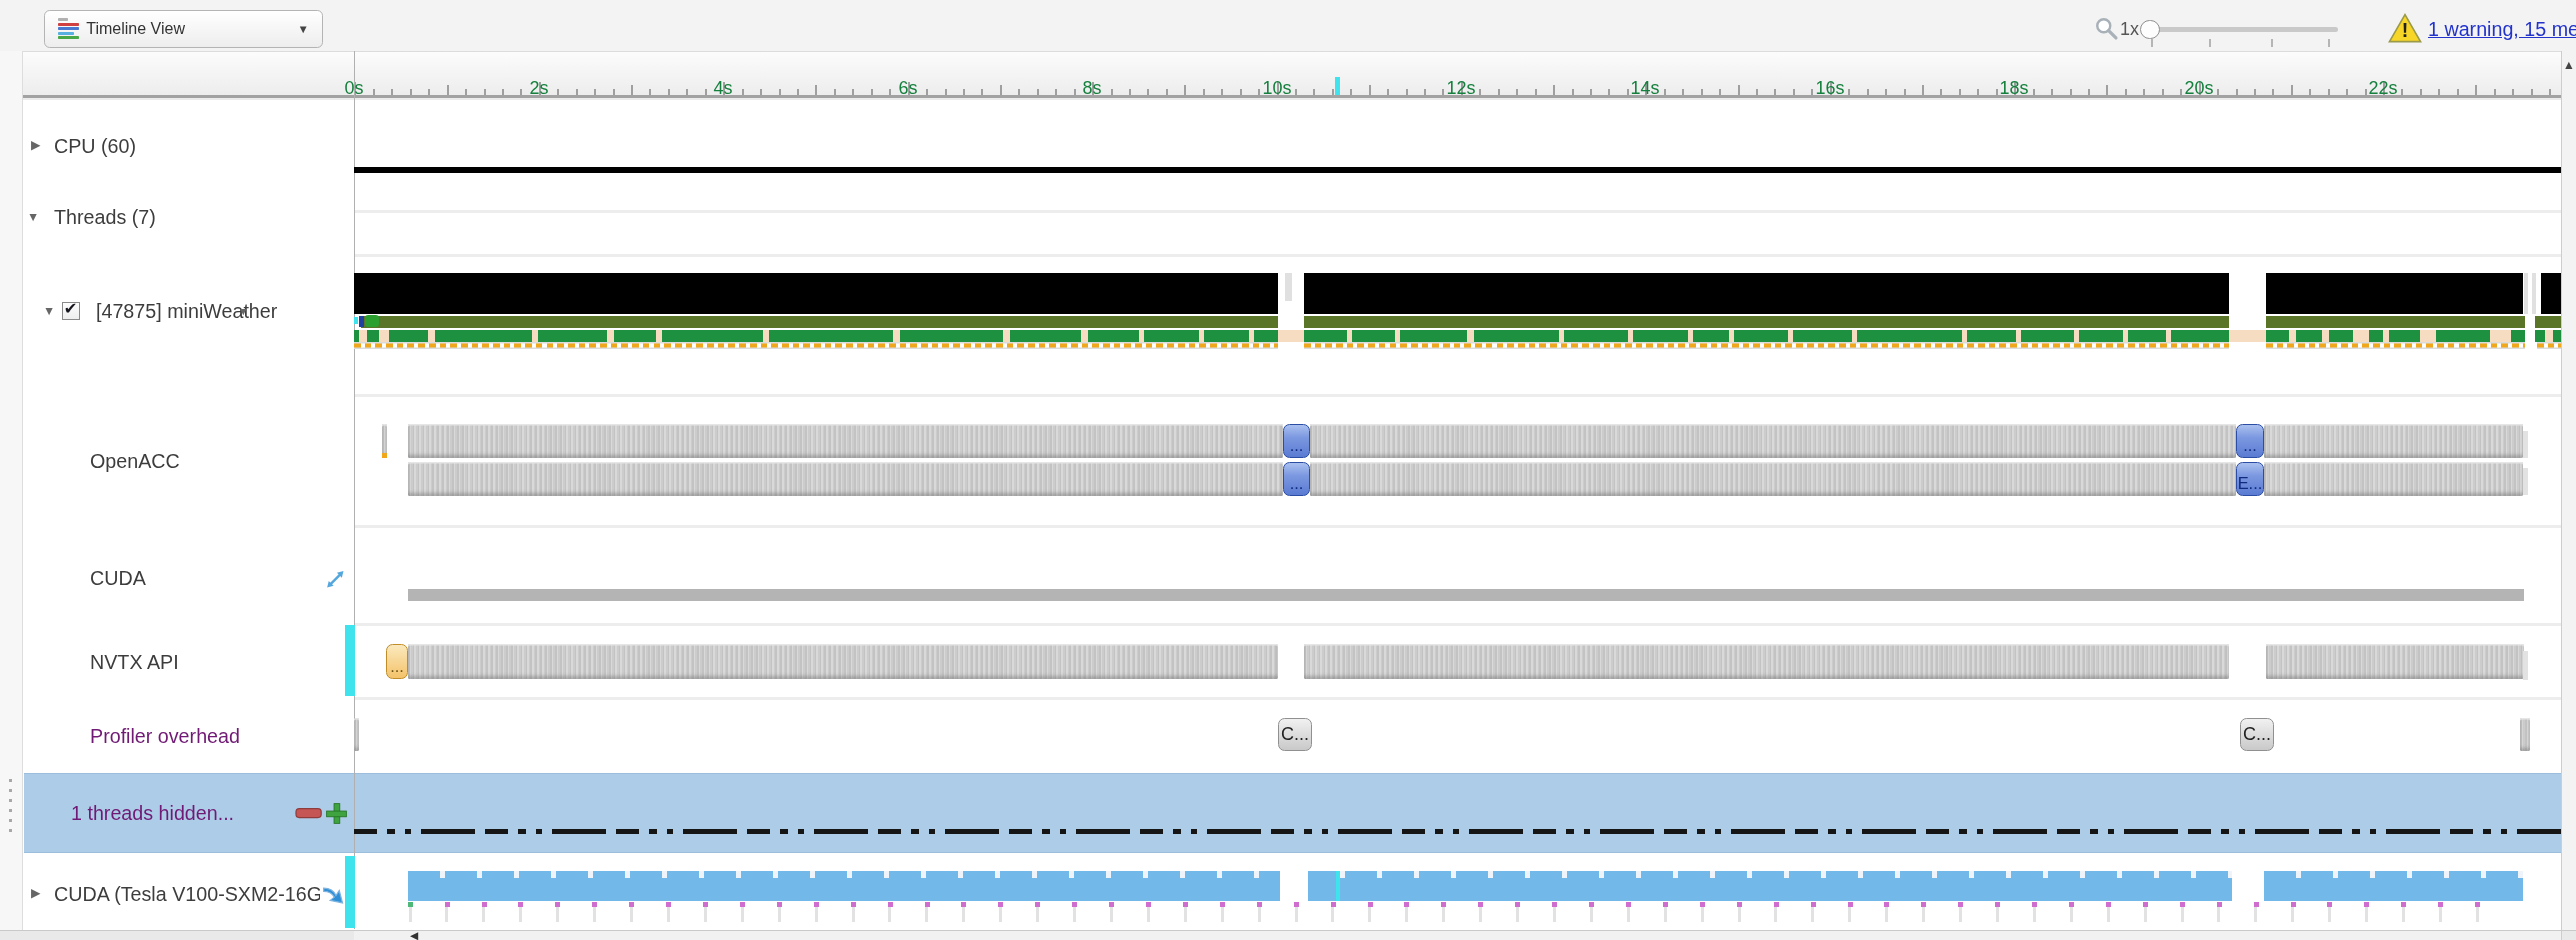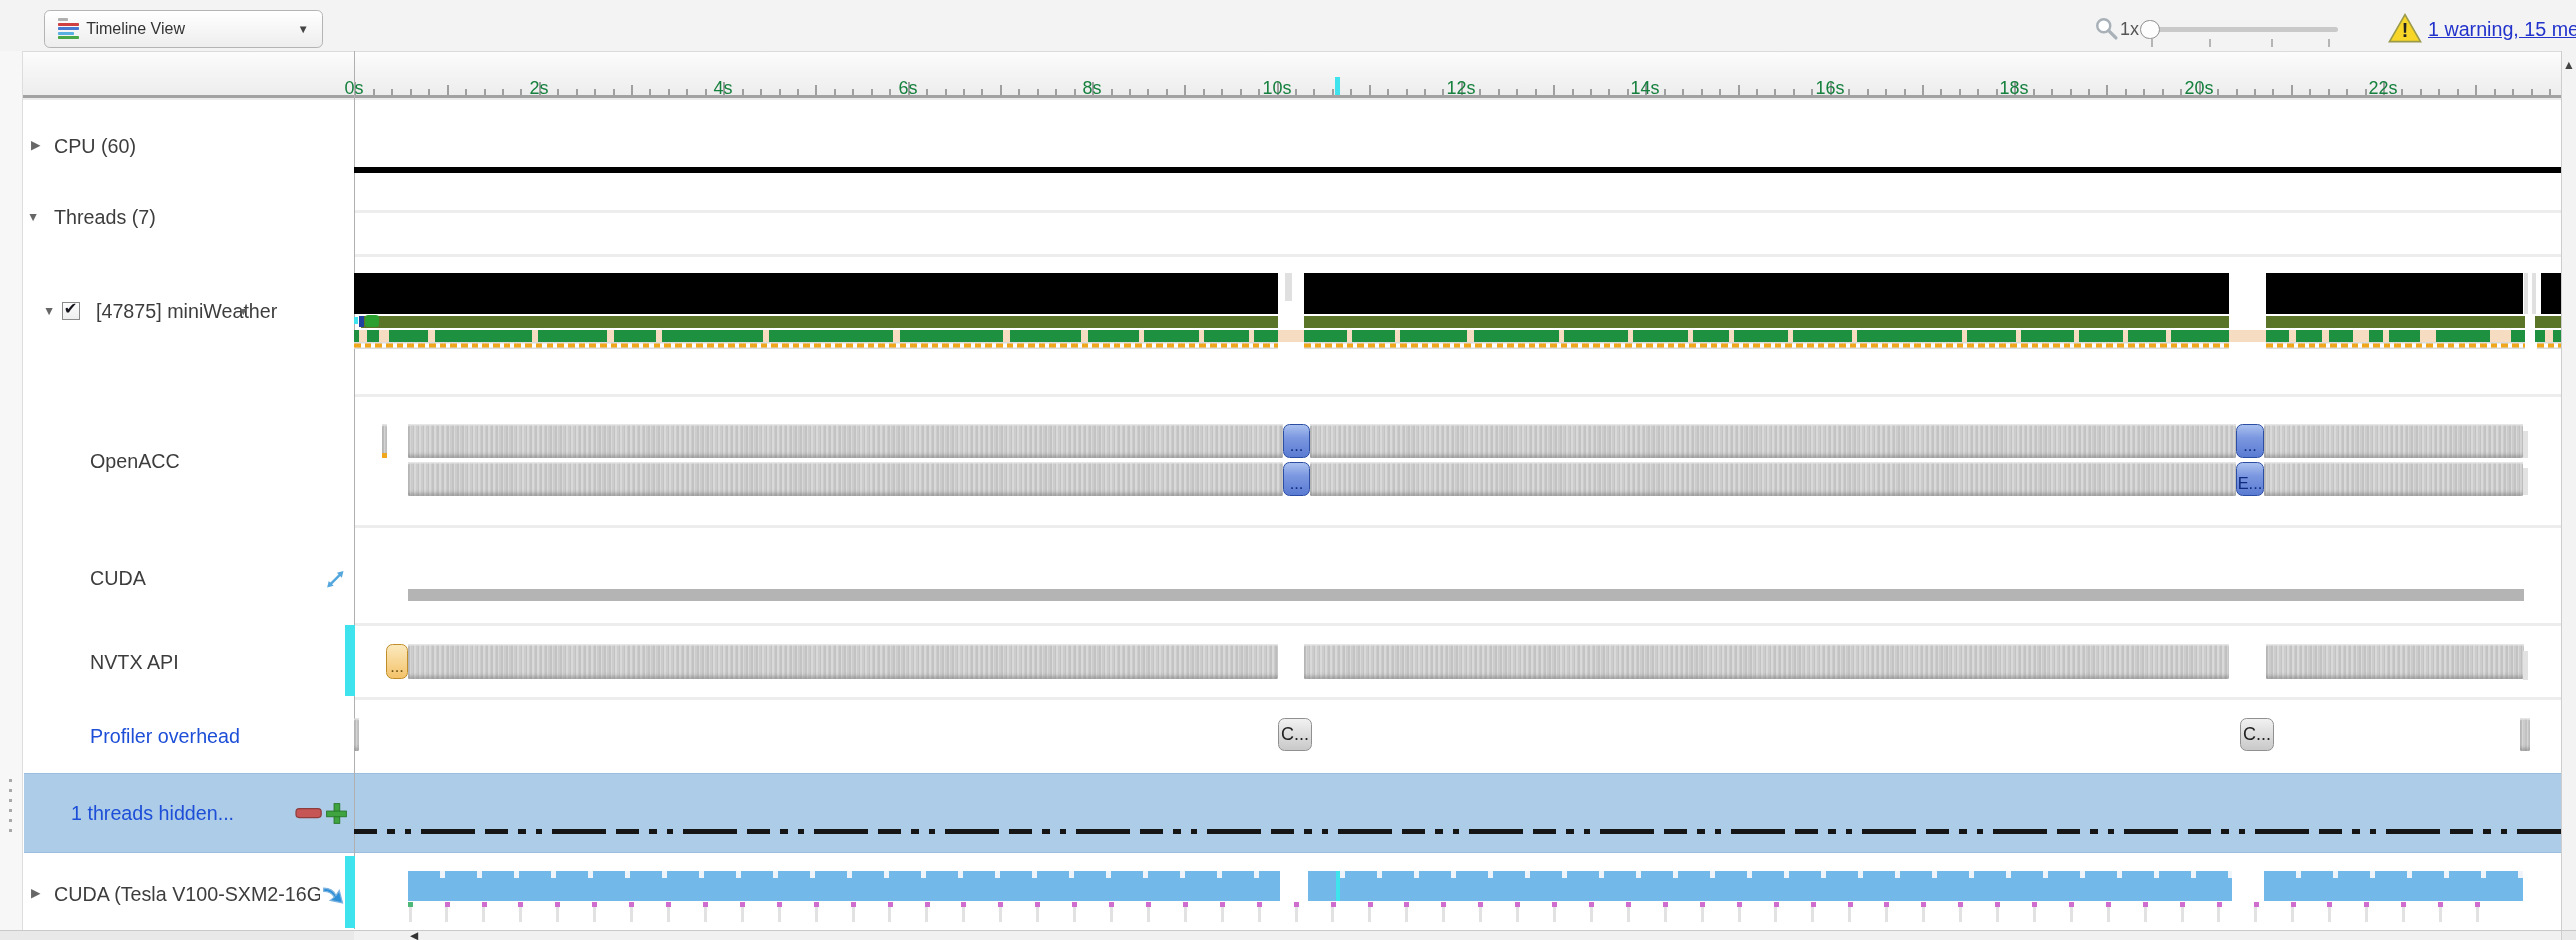--- a/index.html
+++ b/index.html
@@ -24,21 +24,21 @@
   .ruler-border{position:absolute;left:23px;top:95px;width:2538px;height:3.3px;background:#a2a2a2;}
   .ruler-label{position:absolute;top:78px;font-size:18px;color:#15803d;transform:translateX(-50%);}
   .tick{position:absolute;width:1.6px;background:#9f9f9f;}
   .tick-s{top:89px;height:5.7px;} .tick-m{top:85px;height:9.8px;} .tick-t{top:82px;height:13px;}
   
   .gutter{position:absolute;left:0;top:51px;width:23px;height:879px;background:#f7f7f7;border-right:0.8px solid #dddddd;box-sizing:border-box;}
   .gdot{position:absolute;left:9px;width:3.3px;height:3.3px;background:#a8a8a8;}
   .vsep{position:absolute;left:354px;top:51px;width:0.8px;height:878px;background:#b0b0b0;}
   .sep{position:absolute;left:355px;width:2206px;height:2.5px;background:#ededed;}
   .sb-label{position:absolute;font-size:19.7px;white-space:nowrap;}
-  .sb-gray{color:#1d4ed8;text-align:right;}
+  .sb-gray{color:#701a75;text-align:right;}
   .caret{position:absolute;font-size:12.3px;color:#666;}
   .checkbox{position:absolute;left:62px;top:302px;width:18px;height:18px;border:1.6px solid #8a8a8a;background:linear-gradient(#fdfdfd,#eeeeee);box-sizing:border-box;}
   .checkbox span{position:absolute;left:0.8px;top:-4.1px;font-size:16.4px;color:#15151e;}
   .hidden-row{position:absolute;left:24px;top:773px;width:2537px;height:80px;background:#adcce7;border-top:1.6px solid #9bbedd;border-bottom:1.6px solid #9bbedd;box-sizing:border-box;}
   .dashed-line{position:absolute;left:354px;top:829px;width:2207px;height:4.9px;
     background:repeating-linear-gradient(90deg,#151515 0 23px,transparent 23px 33px,#151515 33px 41px,transparent 41px 51px,#151515 51px 57px,transparent 57px 67px,#151515 67px 121px,transparent 121px 131px);}
   
   .seg{position:absolute;}
   .striped{background:repeating-linear-gradient(90deg,#c3c3c3 0 1.6px,#d9d9d9 1.6px 3.3px,#cccccc 3.3px 4.9px);
            box-shadow:inset 0 1.6px 0 #e6e6e6, inset 0 -3.3px 3.3px rgba(90,90,90,.35);border-radius:1.6px;}

